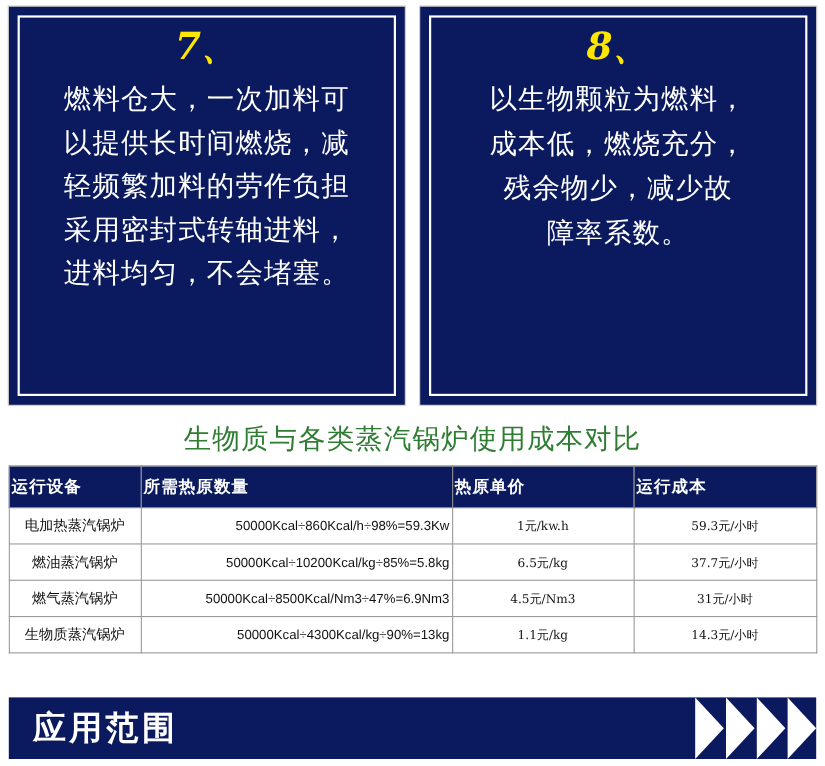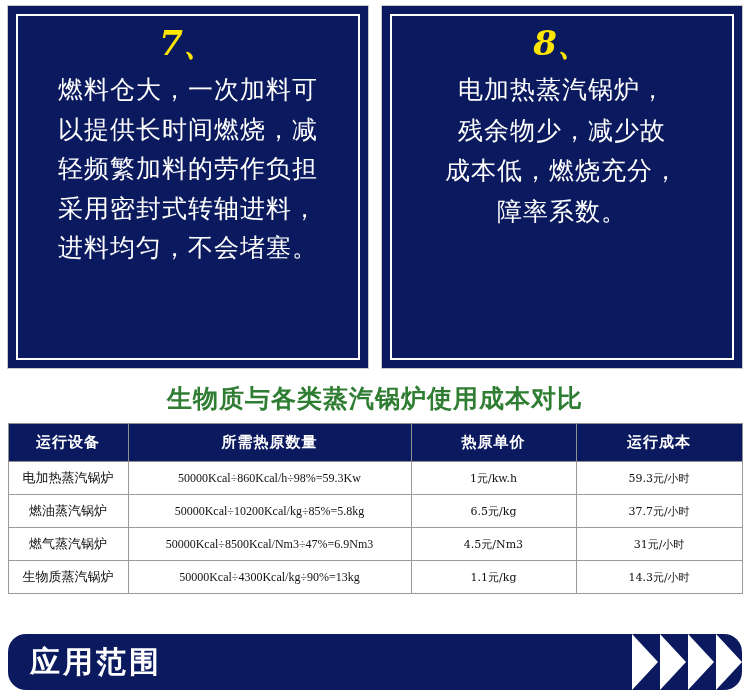--- a/index.html
+++ b/index.html
@@ -82,80 +82,80 @@
   .panel.right .panel-body {
     font-size: 25px;
     line-height: 1.62;
   }
 
   
   .compare-title {
     text-align: center;
     color: #2f7d32;
     font-family: "DejaVu Serif", serif;
-    font-weight: bold;
+    font-weight: normal;
     font-size: 25px;
     letter-spacing: 1px;
     margin: 14px 0 8px 0;
   }
   table.cost {
     width: 734px;
     margin: 0 auto;
     border-collapse: collapse;
     table-layout: fixed;
   }
   table.cost th {
     background: #0b1a5e;
     color: #ffffff;
     font-family: "DejaVu Serif", serif;
     font-size: 15px;
     font-weight: bold;
     padding: 9px 2px;
     border: 1px solid #8f8f8f;
-    text-align: center;
+    text-align: left;
     letter-spacing: 1px;
   }
   table.cost td {
     border: 1px solid #9a9a9a;
     text-align: center;
     font-family: "DejaVu Serif", serif;
     color: #111111;
     padding: 7px 2px;
     font-size: 13px;
     background: #ffffff;
     margin-left: 39px;
   }
   table.cost td.dev {
     font-size: 13px;
     letter-spacing: 0px;
   }
   table.cost td.formula {
-    font-family: Liberation Serif, serif;
+    font-family: Liberation Sans, sans-serif;
     font-size: 12px;
+    text-align: right;
   }
   table.cost td.price, table.cost td.cost {
     font-size: 11px;
   }
   col.c1 { width: 120px; }
   col.c2 { width: 283px; }
   col.c3 { width: 165px; }
   col.c4 { width: 166px; }
 
   
   .banner {
     position: absolute;
     left: 8px;
     bottom: 6px;
     width: 734px;
     height: 56px;
     background: #0b1a5e;
     display: flex;
     align-items: center;
     overflow: hidden;
-    border-radius: 18px;
   }
   .banner-text {
     color: #ffffff;
     font-family: "DejaVu Serif", serif;
     font-weight: bold;
     font-size: 30px;
     letter-spacing: 3px;
     margin-left: 22px;
   }
   .chevrons {
@@ -196,23 +196,23 @@
         </div>
       </div>
     </div>
 
     <div class="panel right">
       <div class="panel-inner">
         <div class="panel-heading">
           <span class="panel-num">8、</span>
         </div>
         <div class="panel-body">
-          <span class="ln">电加热蒸汽锅炉，</span>
+          <span class="ln">以生物颗粒为燃料，</span>
+          <span class="ln">成本低，燃烧充分，</span>
           <span class="ln">残余物少，减少故</span>
-          <span class="ln">成本低，燃烧充分，</span>
           <span class="ln">障率系数。</span>
         </div>
       </div>
     </div>
 
   </div>
 
   <div class="compare-title">生物质与各类蒸汽锅炉使用成本对比</div>
 
   <table class="cost">

